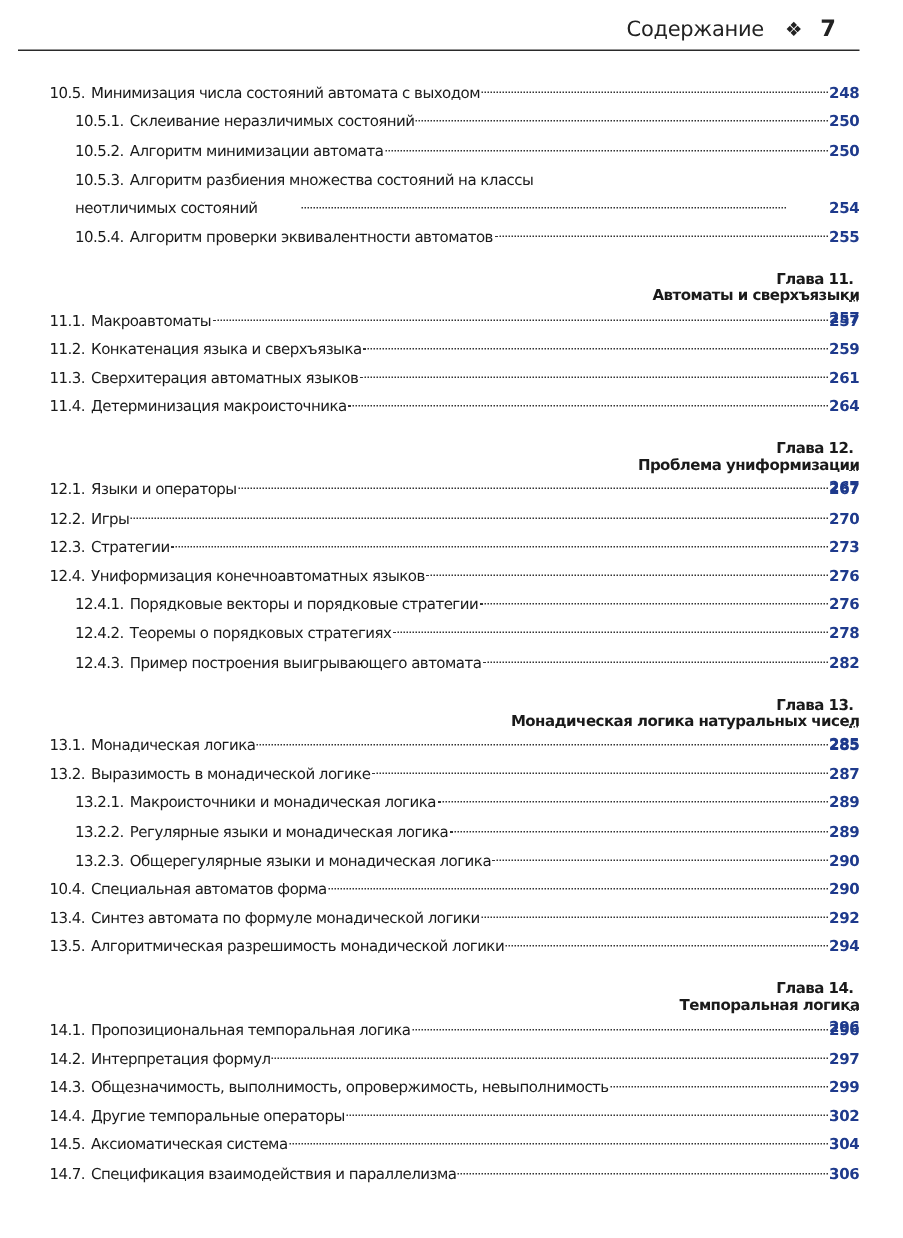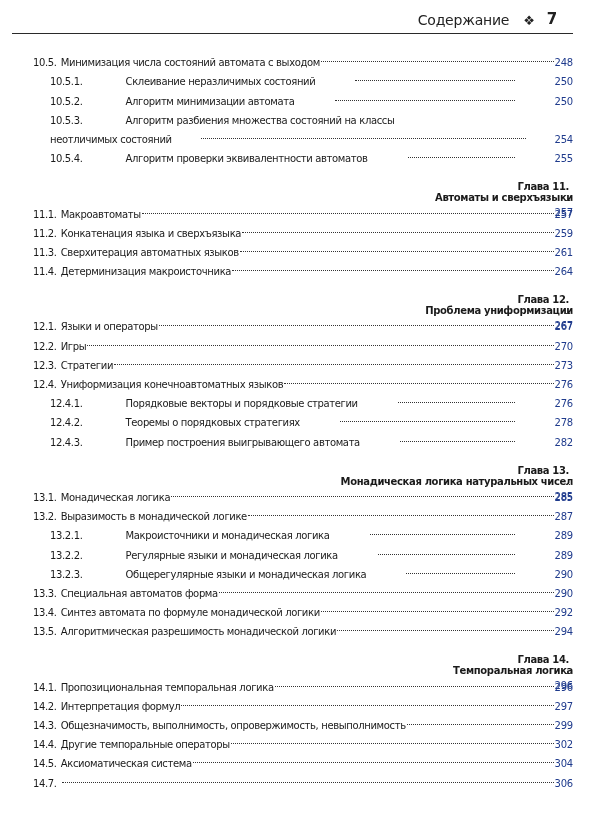--- a/index.html
+++ b/index.html
@@ -8,27 +8,27 @@
   .running-head { position: absolute; left: 12px; top: 0; width: 561px; height: 33px;
                   border-bottom: 1.3px solid #2a2a2a; }
   .rh-inner { position: absolute; right: 16px; top: 10px; display: flex; align-items: flex-end;
               font-size: 14px; letter-spacing: -0.2px; }
   .rh-title { color: #222; }
   .rh-orn { margin: 0 12px 0 14px; font-size: 13px; color: #222; }
   .rh-num { font-weight: bold; font-size: 15px; color: #222; }
   .toc { position: absolute; left: 33px; top: 49px; width: 540px; }
   .entry { display: flex; align-items: flex-end; height: 19.2px; font-size: 10px;
            letter-spacing: -0.35px; white-space: nowrap; position: relative; }
-  .entry.l2 { padding-left: 17px; gap: 39px; }
+  .entry.l2 { padding-left: 17px; }
   .entry.chapter { font-weight: bold; }
   .entry.gap { margin-top: 17px; flex-direction: column; }
   .entry .num { margin-right: 4px; }
   .entry .leader { flex: 1; border-bottom: 1.4px dotted #333; margin: 0 1px 3px 1px;
                    min-width: 6px; align-self: flex-end; height: 0; position: relative; top: -3px; }
-  .entry .page { color: #1e3a8c; font-weight: normal; letter-spacing: -0.2px; }
+  .entry .page { color: #1e3a8c; font-weight: bold; letter-spacing: -0.2px; }
   .entry.cont-first { height: 19.2px; }
   .entry.cont-first .txt { white-space: nowrap; }
   .entry.cont { padding-left: 17px; gap: 28px; }
   .entry.highlight { background: linear-gradient(to bottom, rgba(255,250,190,0.7), rgba(255,247,170,0.95)); 
                      margin-left: -4px; padding-left: 4px; margin-right: -2px; padding-right: 2px;
                      box-shadow: 0 0 4px 2px rgba(255,245,160,0.6); }
 </style>
 </head>
 <body>
 
@@ -186,21 +186,21 @@
       <span class="leader"></span>
       <span class="page">289</span>
   </div>
   <div class="entry l2">
     <span class="num">13.2.3.</span>
       <span class="txt">Общерегулярные языки и монадическая логика</span>
       <span class="leader"></span>
       <span class="page">290</span>
   </div>
   <div class="entry l1">
-    <span class="num">13.3.</span>
+    <span class="num">10.4.</span>
       <span class="txt">Специальная автоматов форма</span>
       <span class="leader"></span>
       <span class="page">290</span>
   </div>
   <div class="entry l1">
     <span class="num">13.4.</span>
       <span class="txt">Синтез автомата по формуле монадической логики</span>
       <span class="leader"></span>
       <span class="page">292</span>
   </div>
@@ -242,17 +242,18 @@
       <span class="page">302</span>
   </div>
   <div class="entry l1">
     <span class="num">14.5.</span>
       <span class="txt">Аксиоматическая система</span>
       <span class="leader"></span>
       <span class="page">304</span>
   </div>
   <div class="entry l1">
     <span class="num">14.7.</span>
+      <span class="txt">Спецификация взаимодействия и параллелизма</span>
       <span class="leader"></span>
       <span class="page">306</span>
   </div>
 
 </div>
 
 </body></html>

